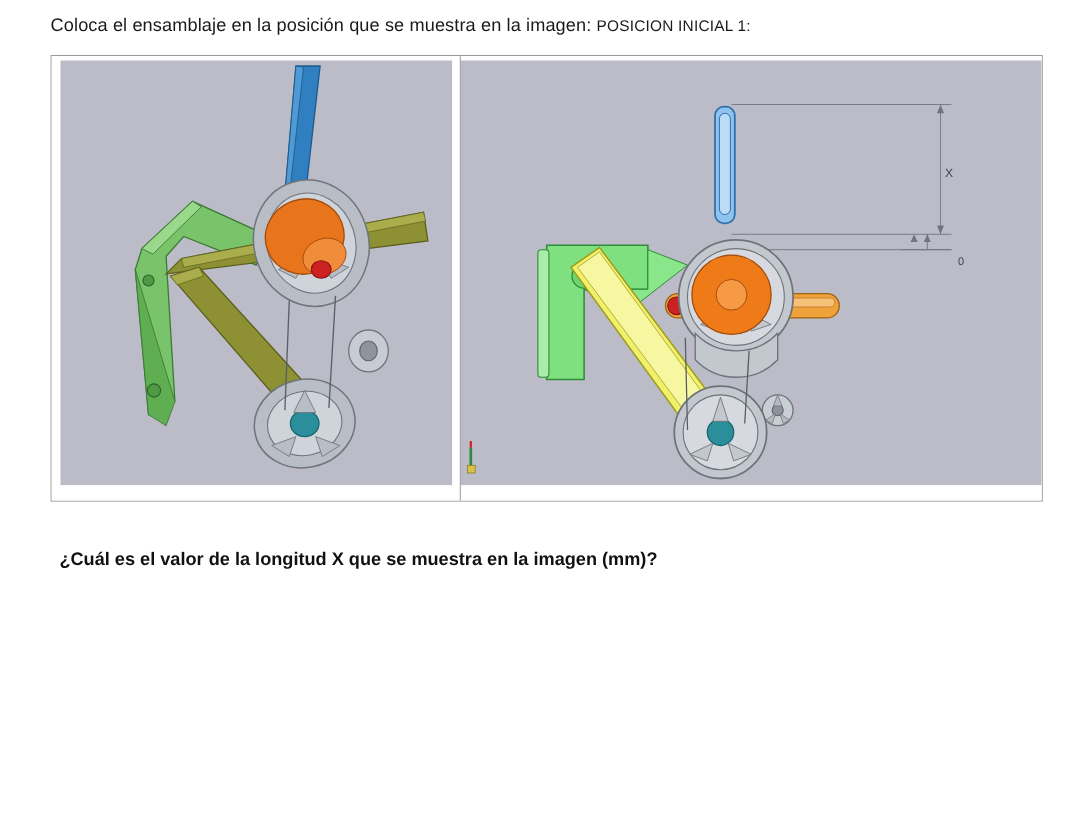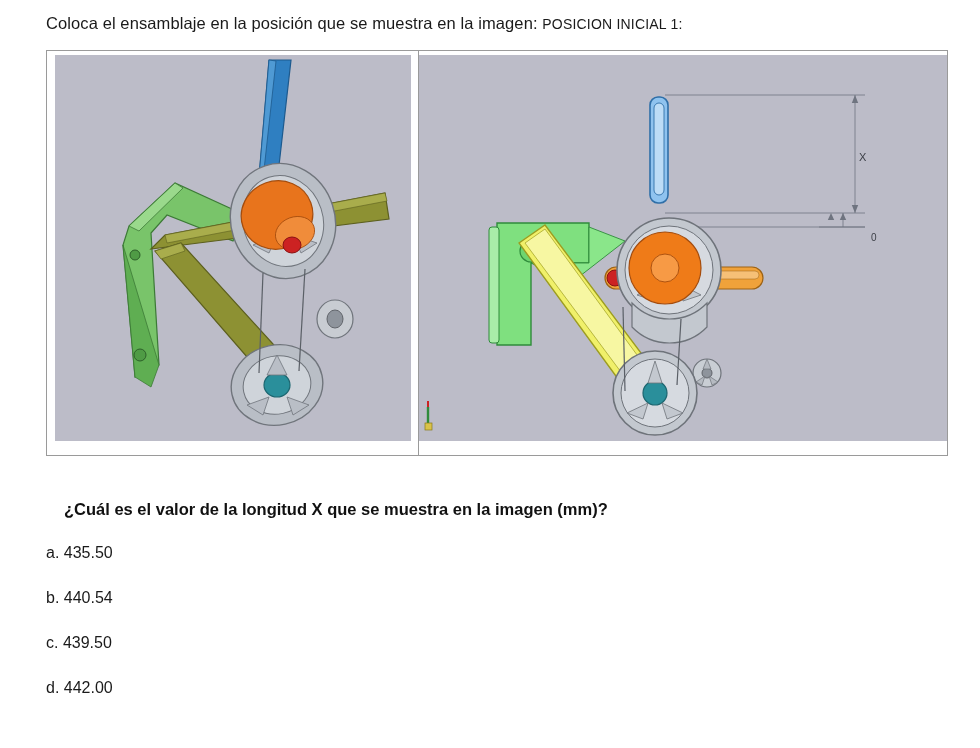--- a/index.html
+++ b/index.html
@@ -73,21 +73,21 @@
     left: 0px;
     top: 4px;
     width: 528px;
     height: 386px;
     background: #bcbcc8;
   }
   svg.cad { display:block; width:100%; height:100%; }
 
   .question {
     position: absolute;
-    left: 64px;
+    left: 54px;
     top: 500px;
     font-size: 16.5px;
     font-weight: bold;
     color: #111111;
   }
   .options {
     position: absolute;
     left: 46px;
     top: 545px;
     width: 700px;
@@ -265,32 +265,14 @@
             <rect x="6" y="368" width="7" height="7" fill="#d9c24a" stroke="#8a7b18" stroke-width="0.7"></rect>
           </g>
         </svg>
       </div>
     </div>
 
   </div>
 
   <div class="question">¿Cuál es el valor de la longitud X que se muestra en la imagen (mm)?</div>
 
-  <div class="options">
-    <div class="option">
-      <span>a.</span>
-      <span>435.50</span>
-    </div>
-    <div class="option">
-      <span>b.</span>
-      <span>440.54</span>
-    </div>
-    <div class="option">
-      <span>c.</span>
-      <span>439.50</span>
-    </div>
-    <div class="option">
-      <span>d.</span>
-      <span>442.00</span>
-    </div>
-  </div>
 
 </div>
 
 </body></html>

